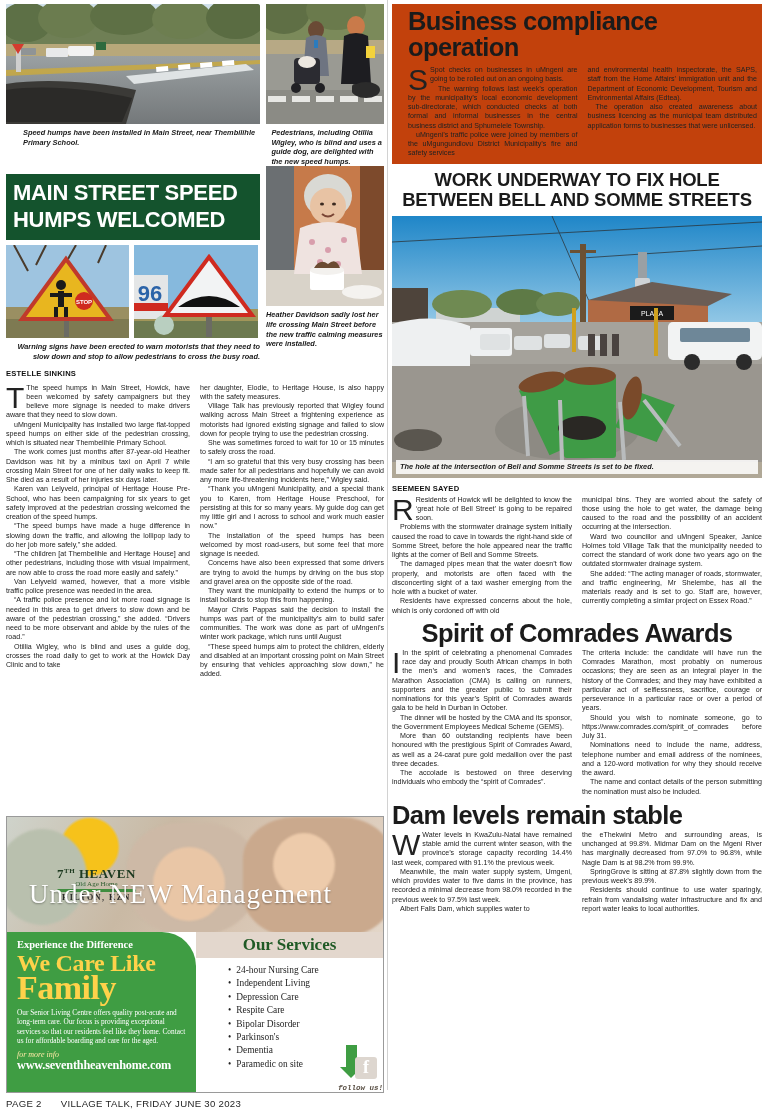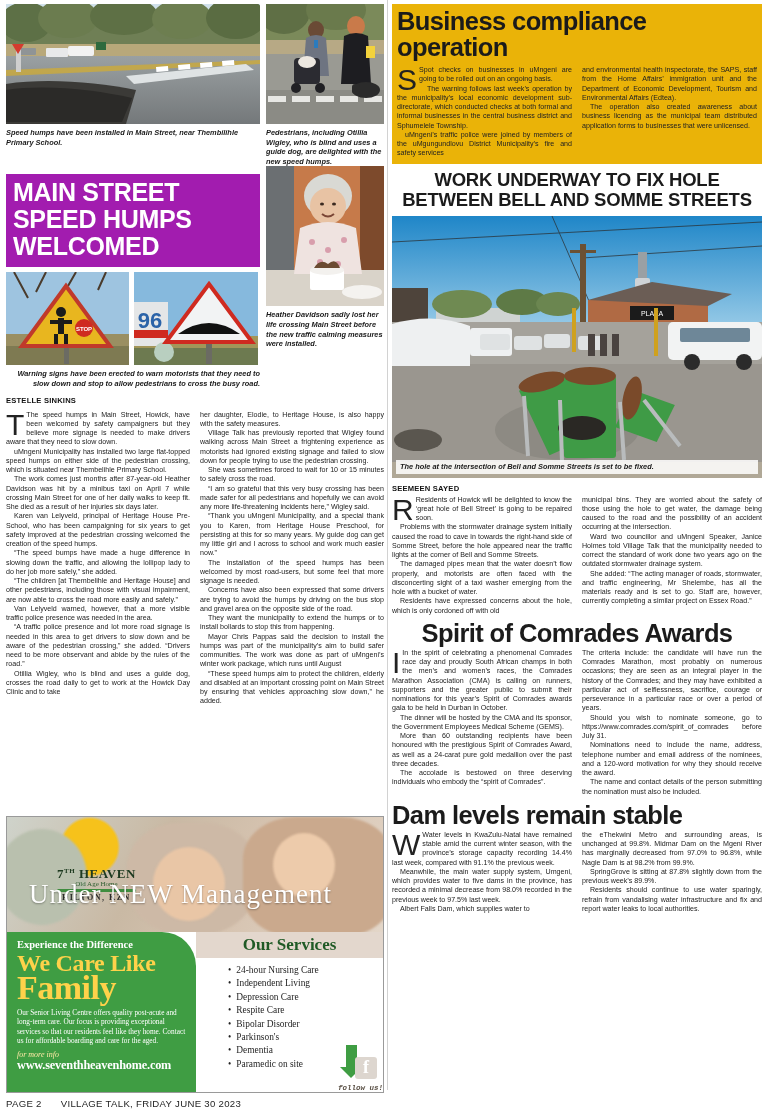--- a/index.html
+++ b/index.html
@@ -35,26 +35,26 @@
     padding-right:2px;margin-top:1px;font-family:"Liberation Sans", sans-serif;
   }
 
   
   .left{position:absolute;left:6px;top:4px;width:378px;}
 
   #photo-main{width:254px;height:120px;}
   #photo-ped{width:118px;height:120px;}
   .toprow{display:flex;gap:6px;}
 
-  .cap-main{width:254px;margin-top:4px;}
+  .cap-main{width:254px;margin-top:4px;margin-left:17px;}
   .cap-ped{width:118px;margin-top:4px;}
 
   .redbar{
-    background:#a21caf;color:#fff;margin-top:8px;width:254px;
-    font-weight:bold;font-size:25px;line-height:27px;
+    background:#14532d;color:#fff;margin-top:8px;width:254px;
+    font-weight:bold;font-size:22px;line-height:27px;
     padding:5px 7px 7px 7px;box-sizing:border-box;letter-spacing:-0.3px;
   }
 
   .signsrow{display:flex;gap:5px;margin-top:5px;}
   #photo-sign1{width:123px;height:93px;}
   #photo-sign2{width:124px;height:93px;}
   #photo-heather{width:118px;height:140px;}
 
   .cap-signs{width:254px;margin-top:4px;text-align:right;}
   .cap-heather{width:118px;margin-top:4px;}
@@ -73,21 +73,21 @@
   }
   .hl-condensed{
     font-family:"Liberation Sans", sans-serif;
     font-weight:bold;font-size:18.5px;line-height:20.5px;
     text-align:center;letter-spacing:-0.2px;color:#1b1b1b;
     margin:6px 0 5px 0;
   }
   .two-col{display:flex;gap:10px;}
   .two-col > div{width:180px;}
 
-  .grey-box{background:#eab308;padding:4px 5px 5px 5px;}
+  .grey-box{background:#c2410c;padding:4px 5px 5px 16px;}
 
   #photo-hole{width:370px;height:262px;margin-top:2px;}
   .cap-overlay{
     position:absolute;left:4px;right:4px;bottom:4px;
     background:rgba(255,255,255,.86);
     padding:2px 4px;
   }
 
   
   .advert{

